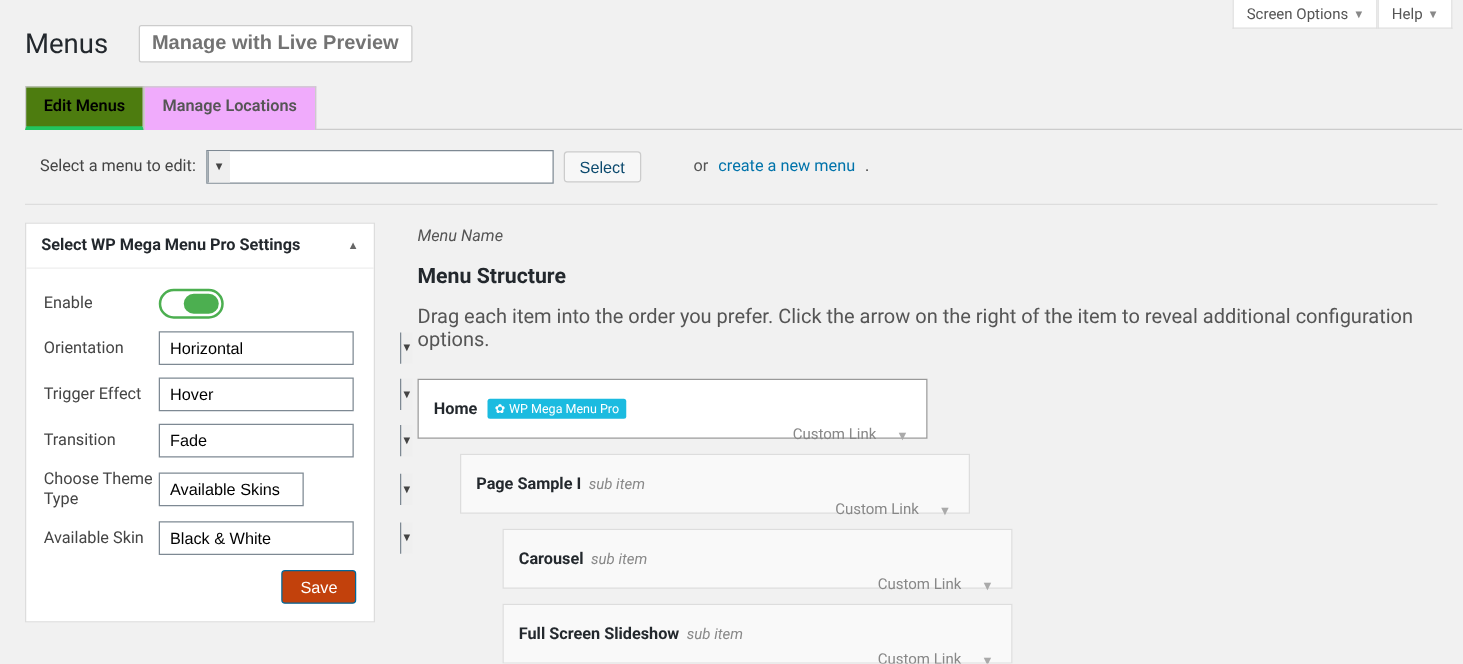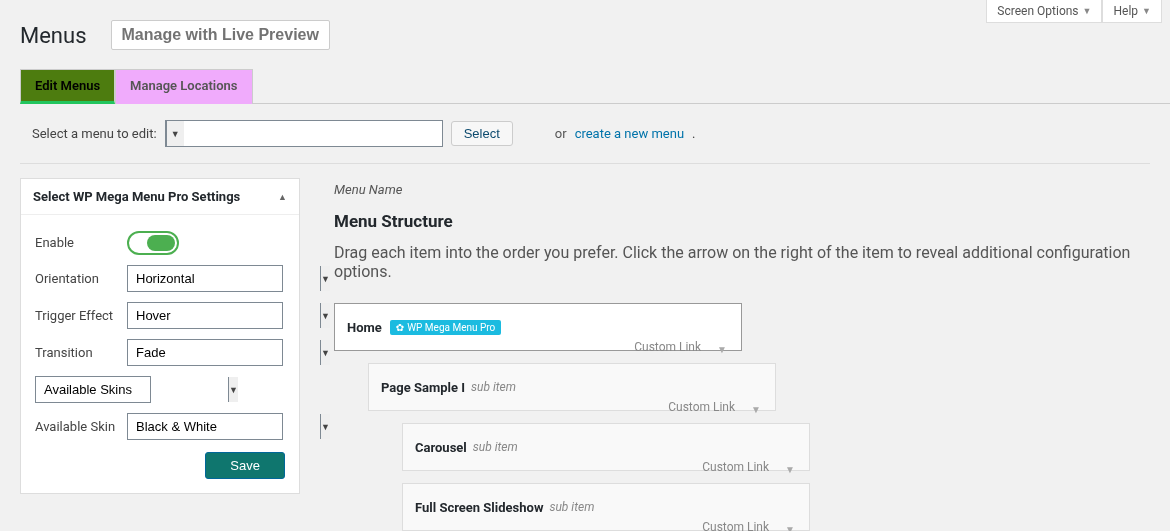--- a/index.html
+++ b/index.html
@@ -43,21 +43,21 @@
 .panel-body { padding: 16px 14px 14px 14px; }
 .form-row { display: flex; align-items: center; margin-bottom: 10px; }
 .form-row label { width: 92px; font-size: 13px; color: #444; line-height: 1.2; }
 .form-row .field { flex: 1; }
 .sel { display: flex; border: 1px solid #7e8993; background: #fff; height: 27px; width: 156px; }
 .sel input { border: none; flex: 1; padding: 0 8px; font-size: 13px; outline: none; background: transparent; }
 .sel .dd { width: 18px; border-left: 1px solid #7e8993; background: #efefef; display: flex; align-items: center; justify-content: center; font-size: 9px; cursor: pointer; }
 .toggle { width: 52px; height: 24px; border: 2px solid #4caf50; border-radius: 14px; background: #fff; position: relative; cursor: pointer; }
 .toggle .knob { position: absolute; right: 2px; top: 2px; width: 28px; height: 16px; background: #4caf50; border-radius: 10px; }
 .panel-foot { display: flex; justify-content: flex-end; padding-top: 2px; }
-.btn-primary { background: #0f766e; border: 1px solid #006799; color: #fff; padding: 5px 24px; font-size: 13px; cursor: pointer; border-radius: 3px; }
+.btn-primary { background: #c2410c; border: 1px solid #006799; color: #fff; padding: 5px 14px; font-size: 13px; cursor: pointer; border-radius: 3px; }
 
 
 .menu-header { display: flex; align-items: center; justify-content: space-between; padding: 4px 0 14px 12px; }
 .menu-header .left { display: flex; align-items: center; gap: 10px; }
 .menu-header .lbl { font-style: italic; color: #555; font-size: 13px; }
 .menu-name-input { border: 1px solid #ddd; padding: 6px 8px; font-size: 13px; width: 268px; }
 .save-menu { background: #0085ba; border: 1px solid #006799; color: #fff; padding: 6px 14px; font-size: 13px; cursor: pointer; border-radius: 3px; }
 
 .structure { padding: 0 0 0 12px; }
 .structure h3 { font-size: 17px; font-weight: 700; color: #23282d; margin-bottom: 12px; }
@@ -150,20 +150,21 @@
         <div class="form-row">
           <label>Transition</label>
           <div class="field">
             <div class="sel">
               <input readonly="" value="Fade" style="">
               <div class="dd">▼</div>
             </div>
           </div>
         </div>
         <div class="form-row">
+          <label>Choose Theme Type</label>
           <div class="field">
             <div class="sel" style="width:116px">
               <input readonly="" value="Available Skins" style="">
               <div class="dd">▼</div>
             </div>
           </div>
         </div>
         <div class="form-row">
           <label>Available Skin</label>
           <div class="field">

